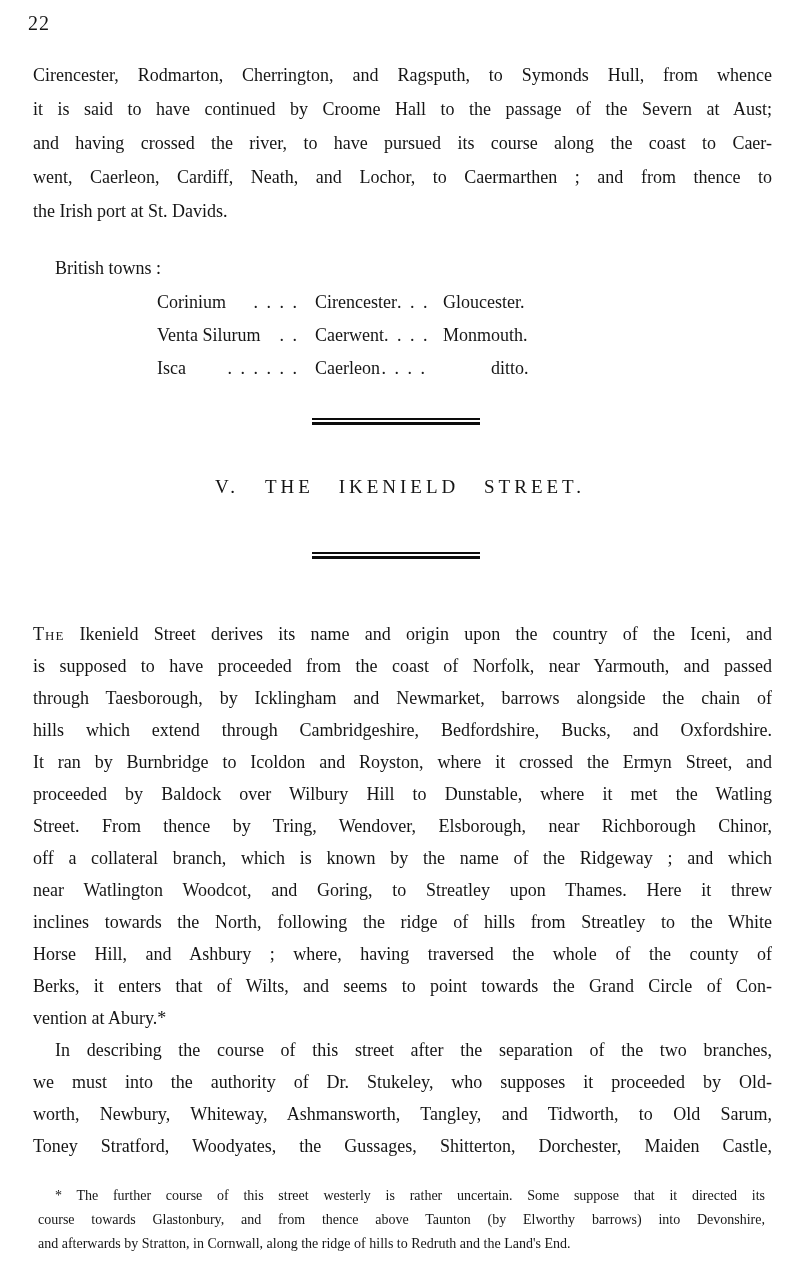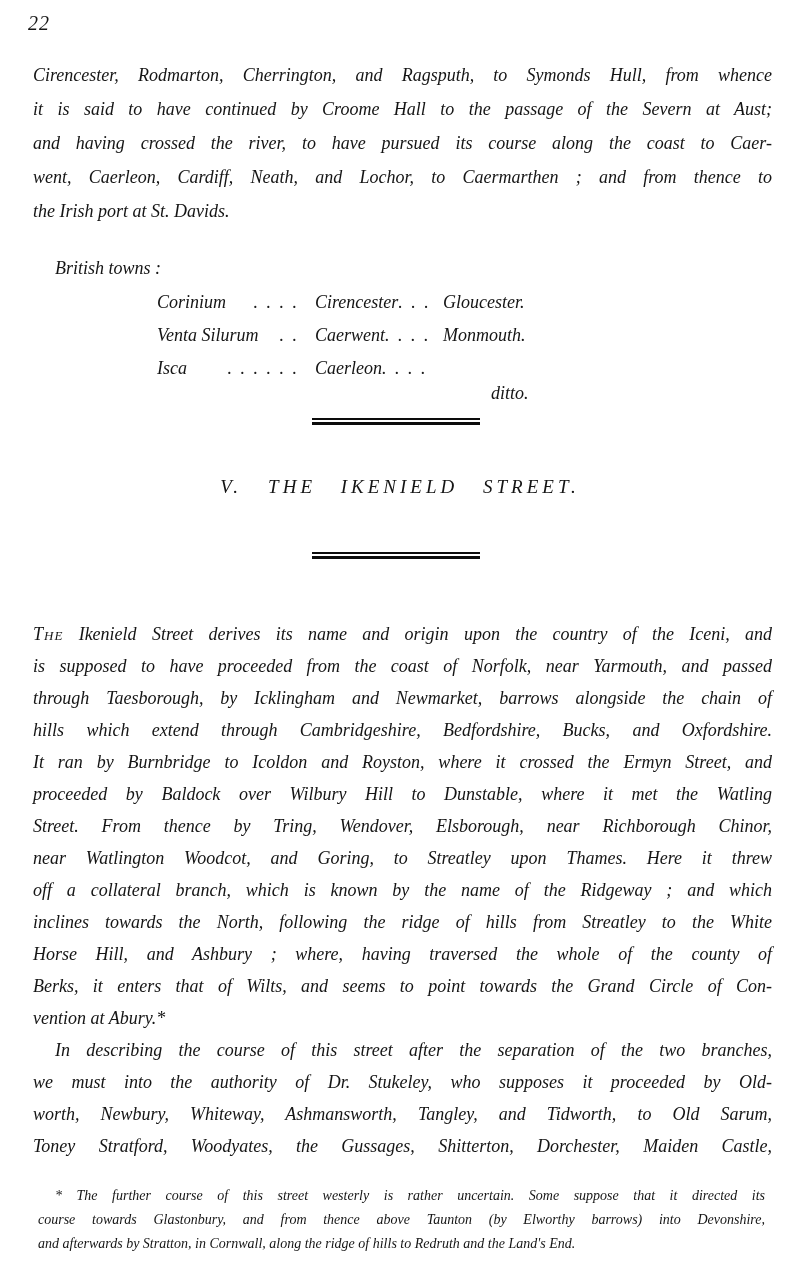--- a/index.html
+++ b/index.html
@@ -4,21 +4,20 @@
 <style>
   html,body{margin:0;padding:0;background:#9a9a9a;}
   .page{
     position:relative;
     width:800px;height:1274px;
     background:#ffffff;
     color:#151515;
     font-family:"Liberation Serif", serif;
     overflow:hidden;
     margin:0 auto;
-    font-style:italic;
   }
   
   .pagenum{
     position:absolute;left:28px;top:12px;
     font-size:20px;letter-spacing:1px;
   }
   .running-title{
     position:absolute;left:0;right:0;top:8px;
     text-align:center;
     font-size:22px;font-weight:700;
@@ -37,21 +36,21 @@
     position:absolute;left:55px;top:254px;
     font-size:18px;line-height:28px;
   }
   .towns-table{
     position:absolute;left:157px;top:286px;width:440px;
     font-size:18px;line-height:33px;
   }
   .trow{display:grid;grid-template-columns:158px 128px auto;}
   .tcell{display:flex;justify-content:space-between;padding-right:16px;}
   .dots{color:#1c1c1c;letter-spacing:2px;white-space:nowrap;}
-  .ditto{padding-left:48px;margin-top:25px;}
+  .ditto{padding-left:48px;}
   
   .rule{
     position:absolute;left:312px;width:168px;height:2px;
     border-top:2px solid #0c0c0c;border-bottom:3px solid #0c0c0c;
   }
   .rule1{top:418px;}
   .rule2{top:552px;}
   
   .section-heading{
     position:absolute;left:0;right:0;top:476px;
@@ -126,22 +125,22 @@
   <div class="rule rule2"></div>
 
   <div class="block bodytext">
     <div class="line j"><span class="sc">The</span> <span>Ikenield Street derives its name and origin upon the country of the Iceni, and</span></div>
     <div class="line j">is supposed to have proceeded from the coast of Norfolk, near Yarmouth, and passed</div>
     <div class="line j">through Taesborough, by Icklingham and Newmarket, barrows alongside the chain of</div>
     <div class="line j">hills which extend through Cambridgeshire, Bedfordshire, Bucks, and Oxfordshire.</div>
     <div class="line j">It ran by Burnbridge to Icoldon and Royston, where it crossed the Ermyn Street, and</div>
     <div class="line j">proceeded by Baldock over Wilbury Hill to Dunstable, where it met the Watling</div>
     <div class="line j">Street.  From thence by Tring, Wendover, Elsborough, near Richborough Chinor,</div>
+    <div class="line j">off a collateral branch, which is known by the name of the Ridgeway ; and which</div>
     <div class="line j">near Watlington Woodcot, and Goring, to Streatley upon Thames.  Here it threw</div>
-    <div class="line j">off a collateral branch, which is known by the name of the Ridgeway ; and which</div>
     <div class="line j">inclines towards the North, following the ridge of hills from Streatley to the White</div>
     <div class="line j">Horse Hill, and Ashbury ; where, having traversed the whole of the county of</div>
     <div class="line j">Berks, it enters that of Wilts, and seems to point towards the Grand Circle of Con-</div>
     <div class="line">vention at Abury.*</div>
     <div class="line j indent">In describing the course of this street after the separation of the two branches,</div>
     <div class="line j">we must into the authority of Dr. Stukeley, who supposes it proceeded by Old-</div>
     <div class="line j">worth, Newbury, Whiteway, Ashmansworth, Tangley, and Tidworth, to Old Sarum,</div>
     <div class="line j">Toney Stratford, Woodyates, the Gussages, Shitterton, Dorchester, Maiden Castle,</div>
   </div>
 

